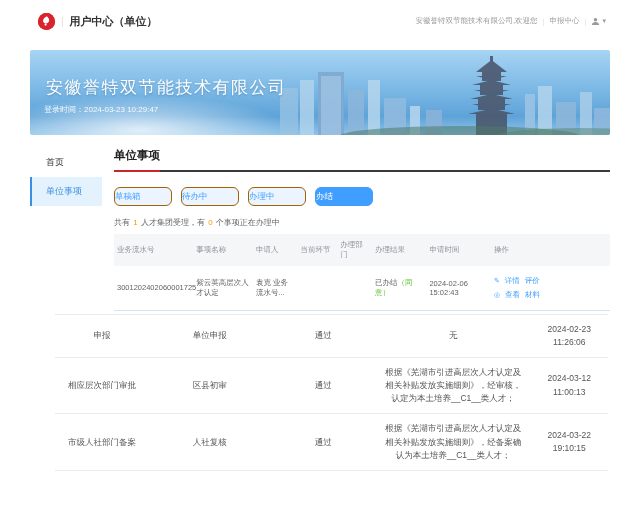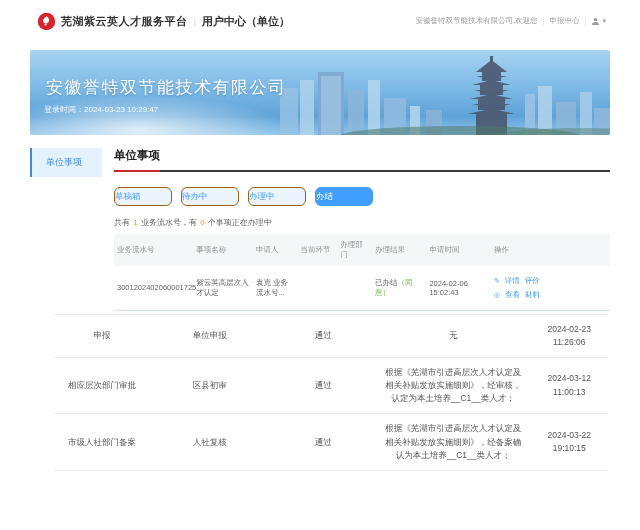--- a/index.html
+++ b/index.html
@@ -75,21 +75,20 @@
 <div class="page">
 
   <div class="topbar">
     <span class="logo">
       <svg width="17" height="17" viewBox="0 0 17 17">
           <circle cx="8.5" cy="8.5" r="8.5" fill="#d9232d"></circle>
           <path d="M8.8 3.2c2.2 1.8 3.2 4.2 1.4 6.2-1.4 1.5-3.9 1.3-4.9-.4-.9-1.6.4-4.3 3.5-5.8z" fill="#fff"></path>
           <circle cx="7.6" cy="11.6" r="1.1" fill="#fff"></circle>
         </svg>
     </span>
-    <span class="brand">芜湖紫云英人才服务平台</span>
     <span class="topbar-sep">|</span>
     <span class="portal">用户中心（单位）</span>
     <div class="topbar-right">
       <span class="top-link">安徽誉特双节能技术有限公司,欢迎您</span>
       <span class="sep">|</span>
       <span class="top-link">申报中心</span>
       <span class="sep">|</span>
       <span class="user-chip">
         <svg width="9" height="9" viewBox="0 0 10 10">
             <circle cx="5" cy="3" r="2" fill="#9a9a9a"></circle>
@@ -130,41 +129,42 @@
       <rect x="314" y="58" width="16" height="27" fill="#90b9dc" opacity=".85"></rect>
       <ellipse cx="180" cy="86" rx="120" ry="10" fill="#4e7a6a" opacity=".55"></ellipse>
       <ellipse cx="300" cy="88" rx="90" ry="10" fill="#55836f" opacity=".5"></ellipse>
     </svg>
     <div class="banner-company">安徽誉特双节能技术有限公司</div>
     <div class="banner-time">登录时间：2024-03-23 10:29:47</div>
   </div>
 
   <div class="content-row">
     <div class="sidebar">
+      <div class="side-item">首页</div>
       <div class="side-item active">单位事项</div>
     </div>
 
     <div class="main">
       <div class="main-title">单位事项</div>
       <div class="title-underline">
         <div class="red"></div>
         <div class="dark"></div>
       </div>
 
       <div class="tabs">
         <div class="tab">草稿箱</div>
         <div class="tab">待办中</div>
         <div class="tab">办理中</div>
         <div class="tab active">办结</div>
       </div>
 
       <div class="summary">
         <span>共有</span>
         <span class="num">1</span>
-        <span>业务流水号，有</span>
+        <span>人才集团受理，有</span>
         <span class="num">0</span>
         <span>个事项正在办理中</span>
       </div>
 
       <table class="items">
         <thead>
           <tr>
             <th class="c-serial">业务流水号</th>
             <th class="c-name">事项名称</th>
             <th class="c-appl">申请人</th>

